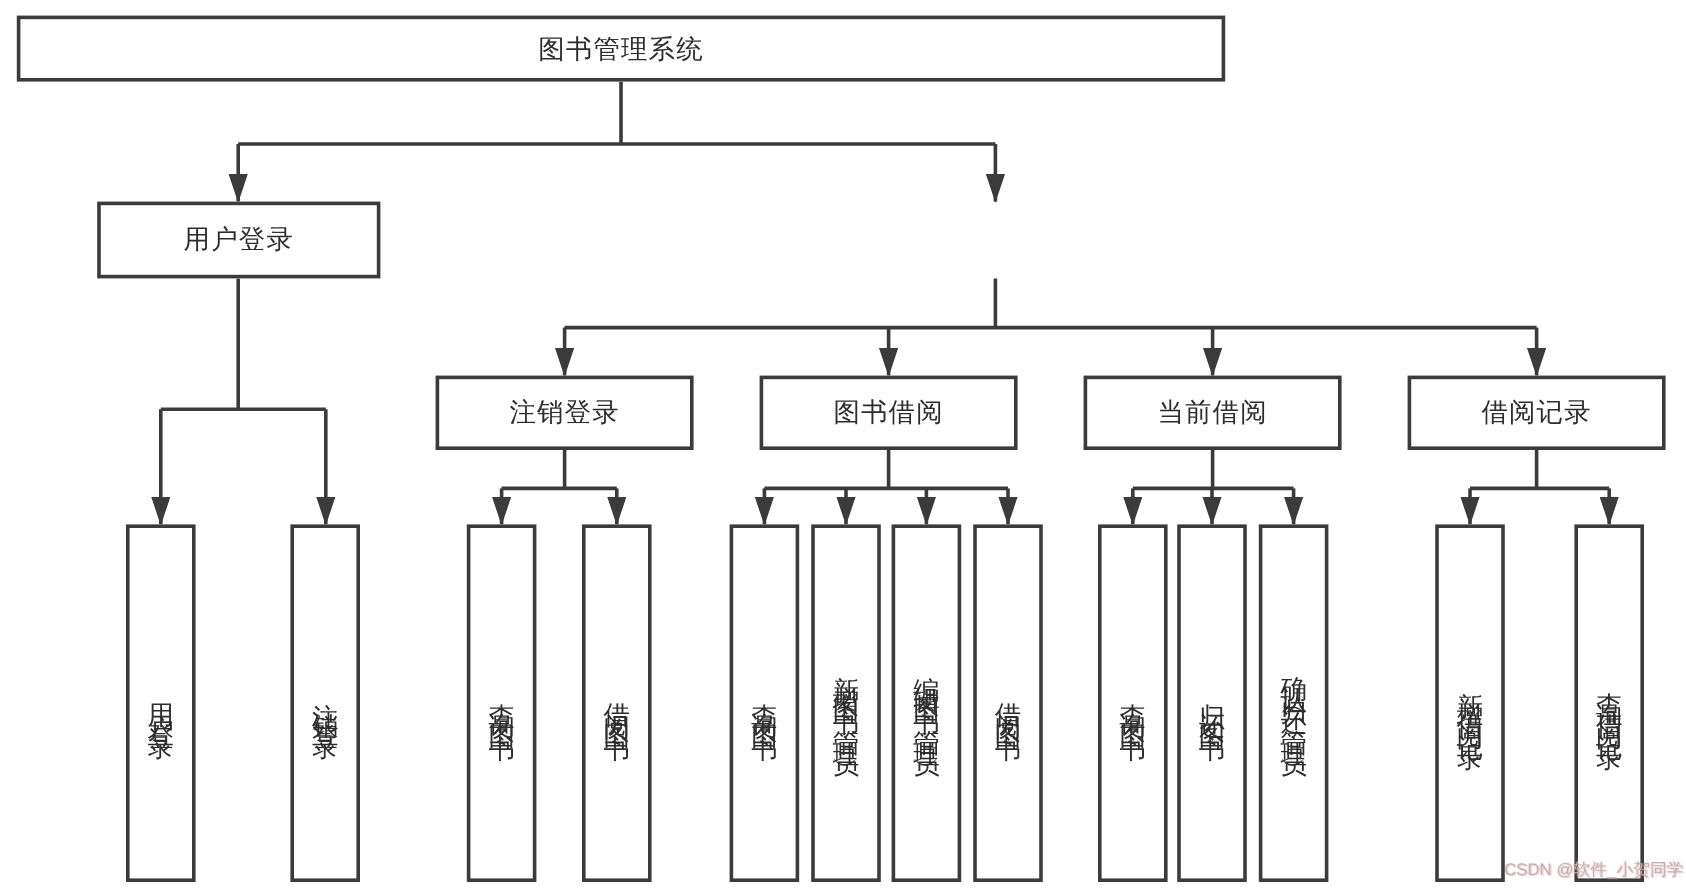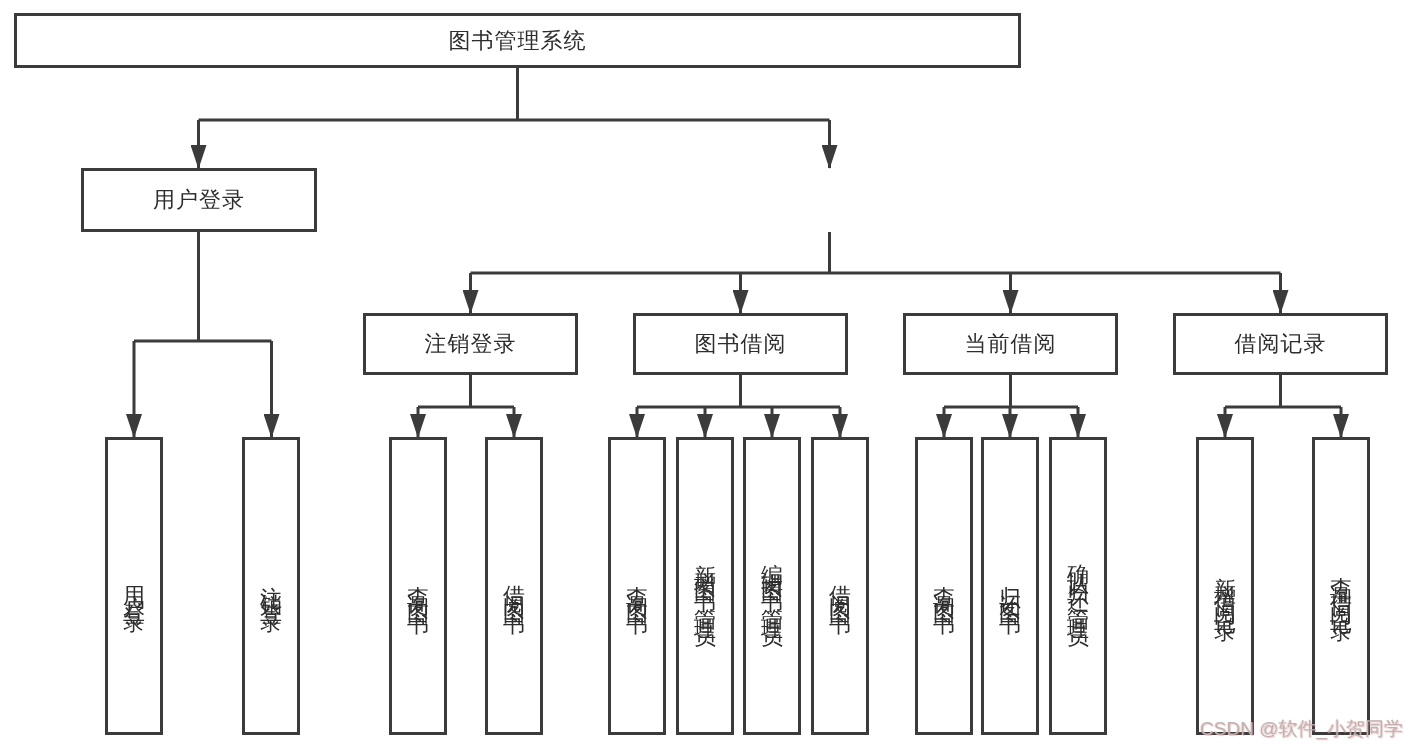--- a/index.html
+++ b/index.html
@@ -19,21 +19,21 @@
     display:flex;align-items:center;justify-content:center;
     color:var(--text,#2d2d2d);
   }
   .hbox{font-size:22px;letter-spacing:1px;}
   .vbox span{
     writing-mode:vertical-rl;text-orientation:mixed;
     font-size:22px;letter-spacing:9px;line-height:1;
   }
   .watermark{
     position:absolute;right:2px;top:716px;z-index:5;white-space:nowrap;
-    font-size:19px;color:var(--watermark,#b6b6b6);
+    font-size:14px;color:var(--watermark,#b6b6b6);
     text-shadow:1px 1px 1px rgba(240,128,128,.45),-1px 0 1px rgba(240,128,128,.22);
   }
 </style>
 </head>
 <body>
 
 <div class="canvas">
 
   <svg class="connectors" viewBox="0 0 1405 747" xmlns="http://www.w3.org/2000/svg">
     <defs>

